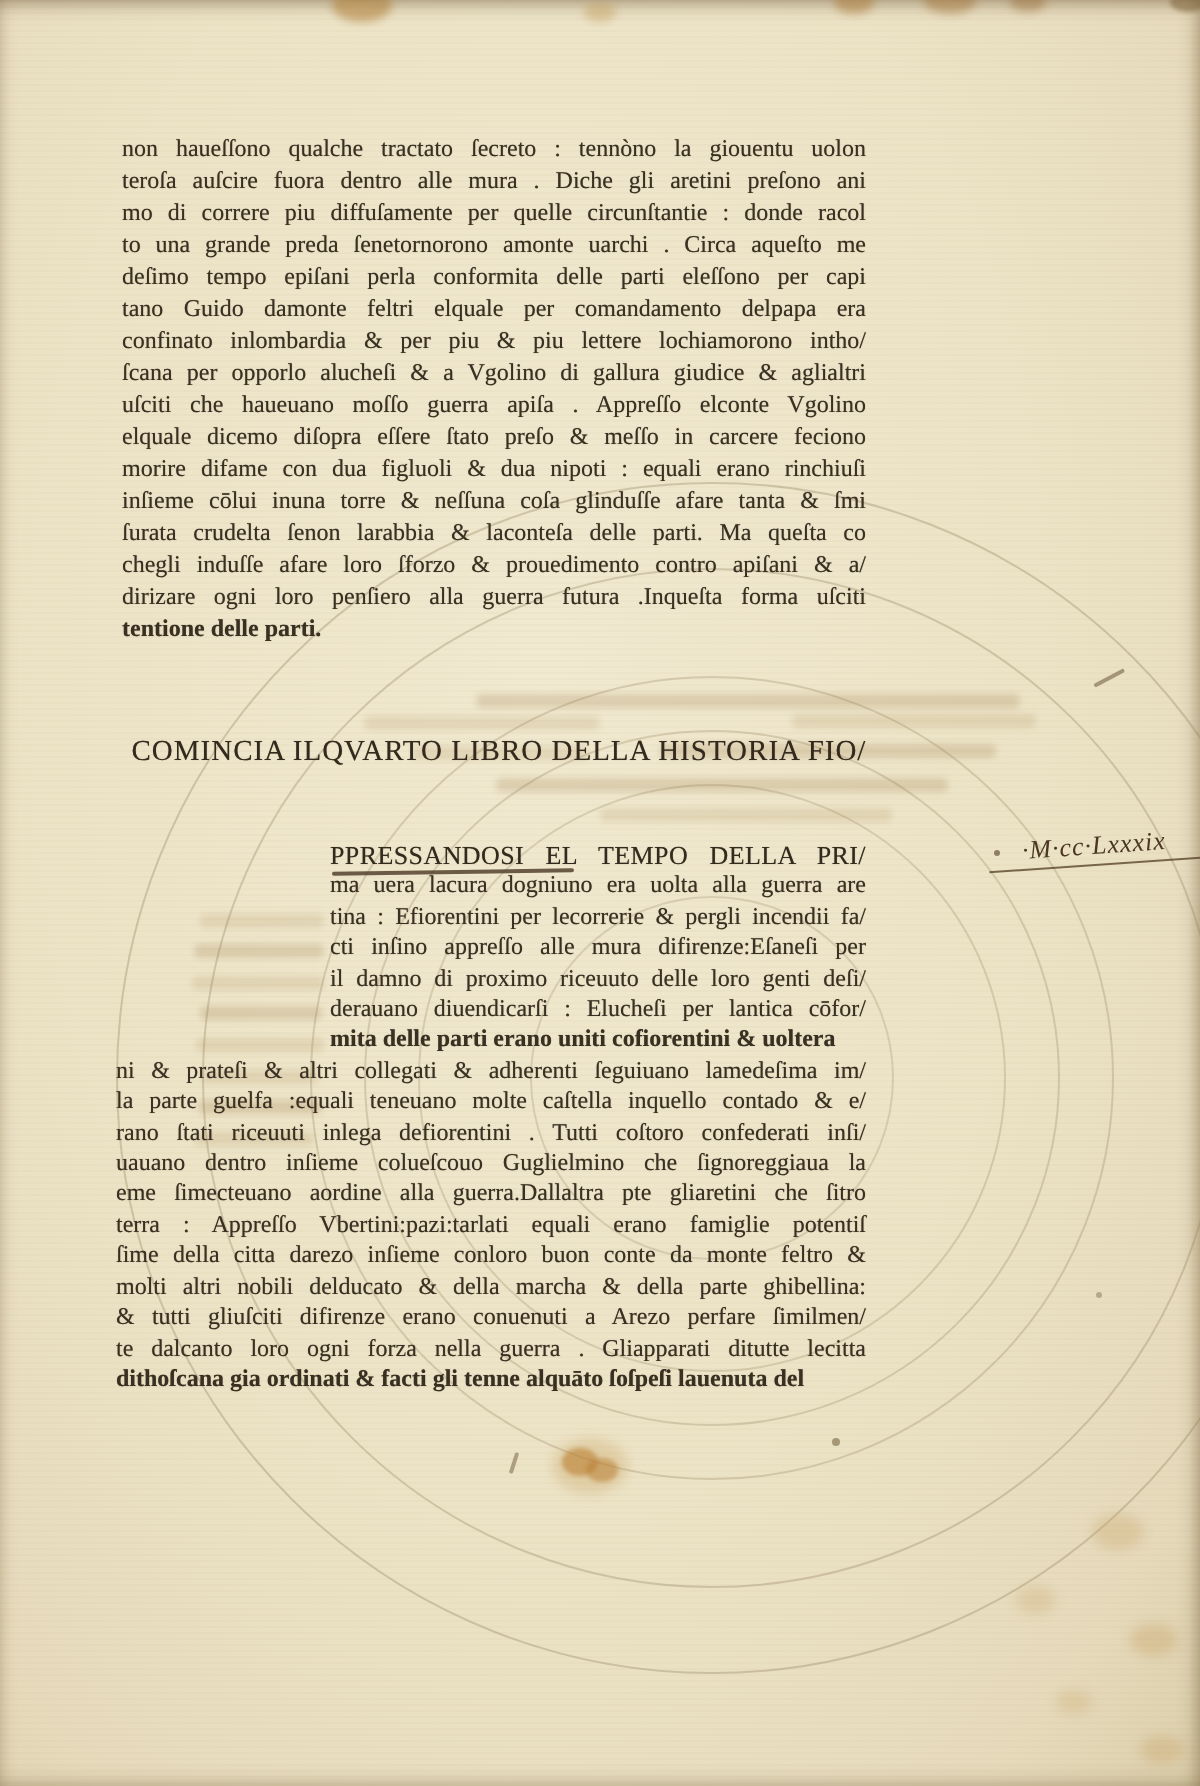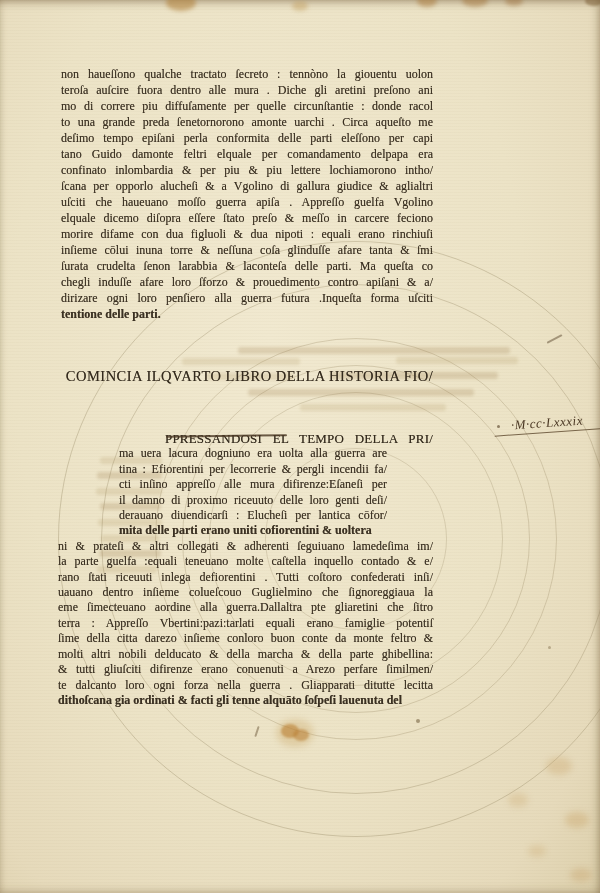--- a/index.html
+++ b/index.html
@@ -18,22 +18,22 @@
   
   .ring{position:absolute;border-radius:50%;border:1px solid rgba(148,132,96,.32);}
   
   .para{position:absolute;color:#3a3022;text-shadow:0 0 .4px rgba(52,42,28,.55);}
   .tline{white-space:nowrap;text-align:justify;text-align-last:justify;}
   .tline.loose{text-align-last:left;font-weight:bold;}
   .para1{left:61px;top:66px;width:372px;font-size:12px;line-height:16px;}
   .heading{left:58px;top:368px;width:383px;font-size:14.5px;line-height:17.5px;letter-spacing:.5px;color:#332a1d;}
   .heading .hline{white-space:nowrap;text-align:left;text-align-last:center;}
   .para2{left:58px;top:420px;width:375px;font-size:12px;line-height:15.4px;}
-  .opening{margin-left:107px;width:268px;font-size:13px;letter-spacing:.2px;white-space:nowrap;text-align:justify;text-align-last:justify;color:#332a1d;margin-top:11px;}
-  .indented .tline{margin-left:61px;width:268px;}
+  .opening{margin-left:107px;width:268px;font-size:13px;letter-spacing:.2px;white-space:nowrap;text-align:justify;text-align-last:justify;color:#332a1d;}
+  .indented .tline{margin-left:107px;width:268px;}
   
   .margin-note{
     position:absolute;left:494px;top:415px;width:106px;
     font-style:italic;font-size:13px;letter-spacing:.5px;color:#4a3723;
     transform:rotate(-4deg);border-bottom:1px solid rgba(82,60,34,.75);
     padding-bottom:1px;text-align:center;white-space:nowrap;
   }
   .note-dot{position:absolute;left:497px;top:425px;width:3px;height:3px;border-radius:50%;background:rgba(82,60,34,.6);}
   .ink-underline{position:absolute;left:166px;top:435px;width:121px;height:2px;background:rgba(74,55,35,.8);transform:rotate(-.8deg);border-radius:1px;}
   .pen-stroke{position:absolute;left:546px;top:338px;width:17px;height:1.5px;background:rgba(105,88,62,.55);transform:rotate(-28deg);border-radius:1px;}
@@ -98,21 +98,21 @@
 
   <div class="para para1">
       <div class="tline">non haueſſono qualche tractato ſecreto : tennòno la giouentu uolon</div>
       <div class="tline">teroſa auſcire fuora dentro alle mura . Diche gli aretini preſono ani</div>
       <div class="tline">mo di correre piu diffuſamente per quelle circunſtantie : donde racol</div>
       <div class="tline">to una grande preda ſenetornorono amonte uarchi . Circa aqueſto me</div>
       <div class="tline">deſimo tempo epiſani perla conformita delle parti eleſſono per capi</div>
       <div class="tline">tano Guido damonte feltri elquale per comandamento delpapa era</div>
       <div class="tline">confinato inlombardia &amp; per piu &amp; piu lettere lochiamorono intho/</div>
       <div class="tline">ſcana per opporlo alucheſi &amp; a Vgolino di gallura giudice &amp; aglialtri</div>
-      <div class="tline">uſciti che haueuano moſſo guerra apiſa . Appreſſo guelfa Vgolino</div>
+      <div class="tline">uſciti che haueuano moſſo guerra apiſa . Appreſſo elconte Vgolino</div>
       <div class="tline">elquale dicemo diſopra eſſere ſtato preſo &amp; meſſo in carcere feciono</div>
       <div class="tline">morire difame con dua figluoli &amp; dua nipoti : equali erano rinchiuſi</div>
       <div class="tline">inſieme cōlui inuna torre &amp; neſſuna coſa glinduſſe afare tanta &amp; ſmi</div>
       <div class="tline">ſurata crudelta ſenon larabbia &amp; laconteſa delle parti. Ma queſta co</div>
       <div class="tline">chegli induſſe afare loro ſforzo &amp; prouedimento contro apiſani &amp; a/</div>
       <div class="tline">dirizare ogni loro penſiero alla guerra futura .Inqueſta forma uſciti</div>
       <div class="tline loose">tentione delle parti.</div>
     </div>
 
   <div class="para heading">

